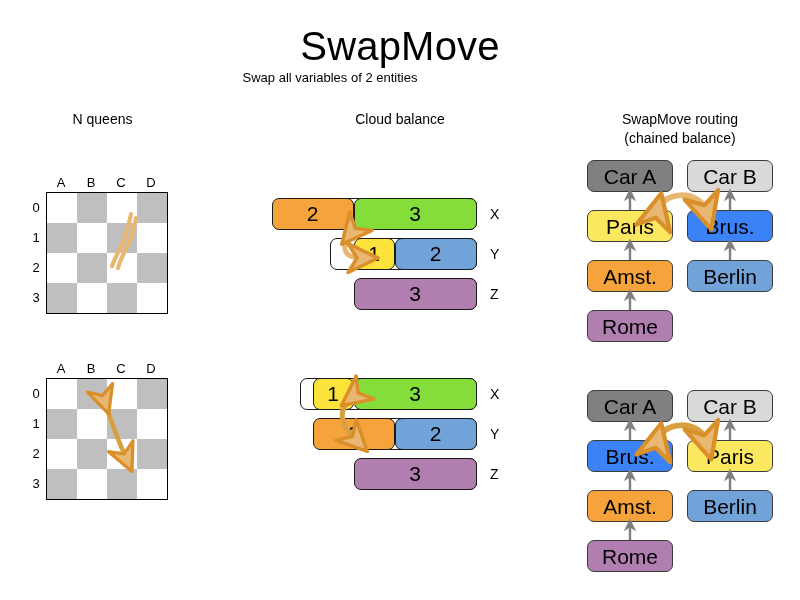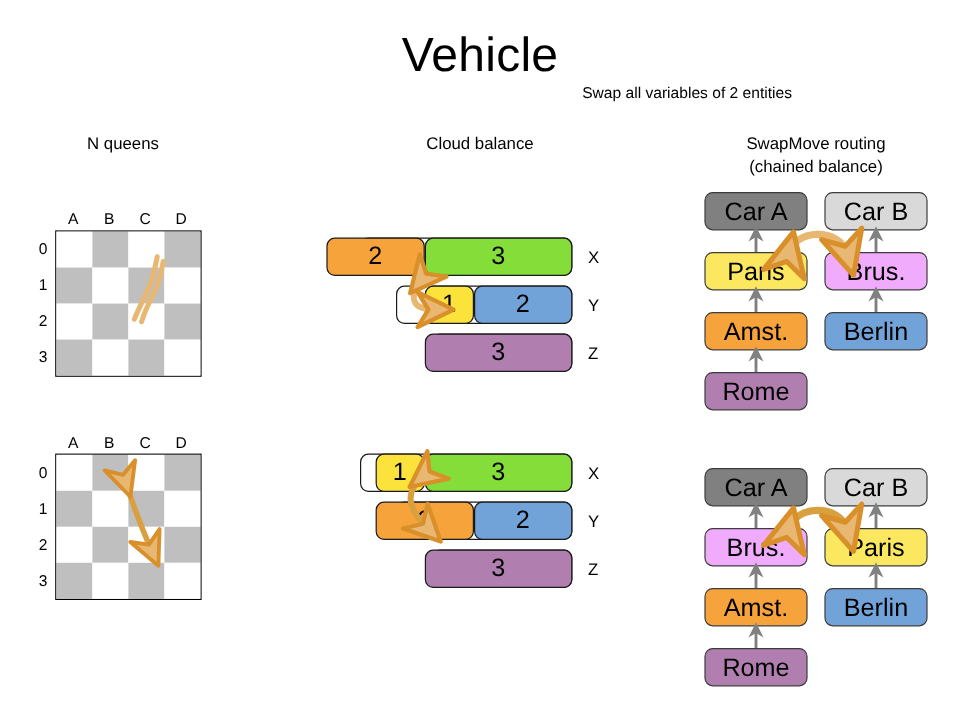--- a/index.html
+++ b/index.html
@@ -14,21 +14,21 @@
   .page{position:absolute;inset:0;}
 
   
   #title{
     position:absolute;left:0;top:24px;width:800px;
     text-align:center;font-size:40px;line-height:44px;font-weight:normal;
     letter-spacing:.2px;
   }
   #subtitle{
     position:absolute;left:0;top:70px;width:660px;
-    text-align:right;font-size:13px;line-height:16px;
+    text-align:center;font-size:13px;line-height:16px;
   }
 
   .col-head{
     position:absolute;text-align:center;font-size:14px;line-height:19px;
   }
   #head-queens{left:20px;top:110px;width:165px;}
   #head-cloud{left:300px;top:110px;width:200px;}
   #head-vrp{left:580px;top:110px;width:200px;}
 
   
@@ -56,33 +56,33 @@
 
   
   .node{
     position:absolute;width:86px;height:32px;border:1.6px solid #3c3c3c;border-radius:7px;
     display:flex;align-items:center;justify-content:center;
     font-size:21px;line-height:21px;box-sizing:border-box;
   }
   .n-cara{background:#808080;}
   .n-carb{background:#d9d9d9;}
   .n-paris{background:#fbe860;}
-  .n-brus{background:#f0abfc;}
+  .n-brus{background:#3b82f6;}
   .n-amst{background:#f6a33c;}
   .n-berlin{background:#72a3d8;}
   .n-rome{background:#b07fb0;}
 
   svg.ov{position:absolute;left:0;top:0;width:800px;height:600px;pointer-events:none;}
 </style>
 </head>
 <body>
 
 <div class="page">
 
-  <div id="title">Vehicle</div>
+  <div id="title">SwapMove</div>
   <div id="subtitle">Swap all variables of 2 entities</div>
 
   <div class="col-head" id="head-queens">N queens</div>
   <div class="col-head" id="head-cloud">Cloud balance</div>
   <div class="col-head" id="head-vrp">
     <span>SwapMove routing</span><br>
     <span>(chained balance)</span>
   </div>
 
   <div id="queens-before-labels">

